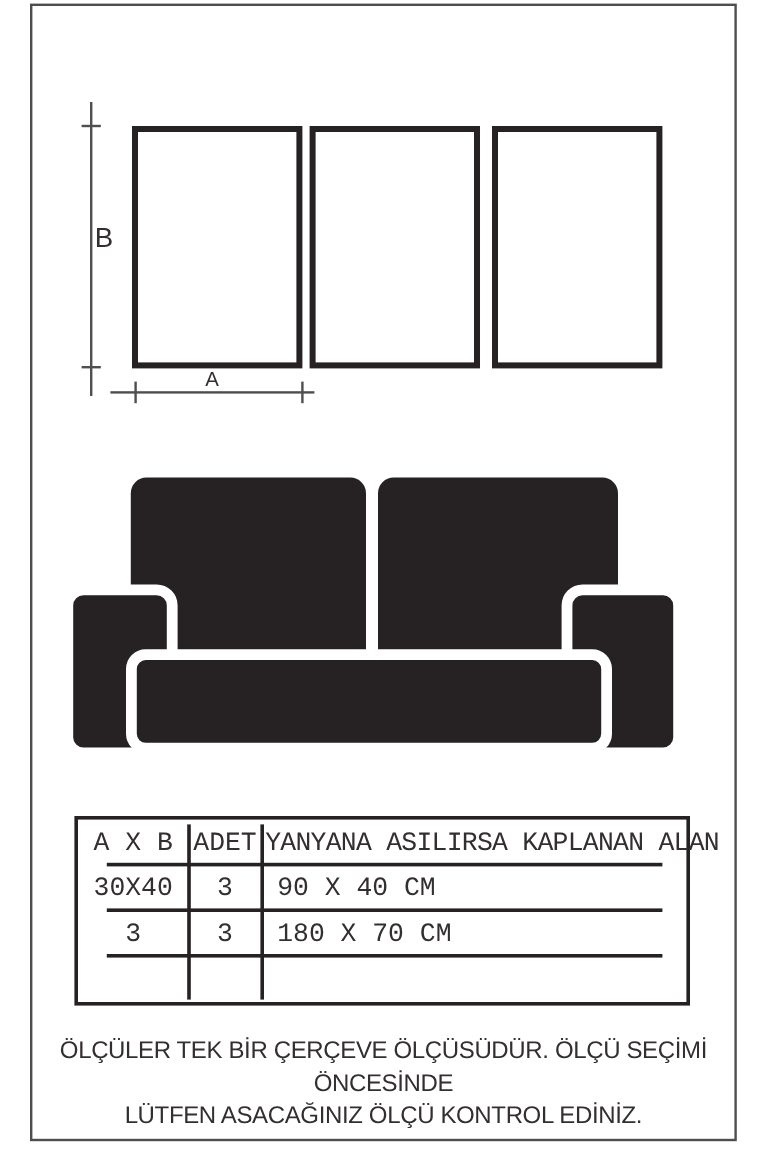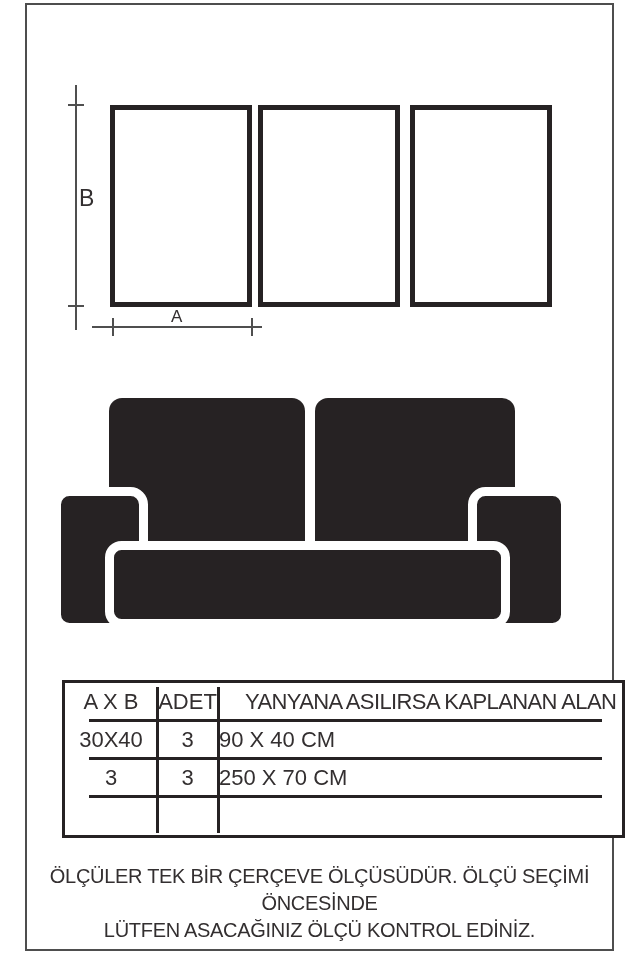--- a/index.html
+++ b/index.html
@@ -35,29 +35,29 @@
   .dim-a-tick.left{left:112px;}
   .dim-a-tick.right{left:251px;}
   .dim-label{position:absolute;color:var(--text);}
   .label-b{left:79px;top:185px;font-size:23px;}
   .label-a{left:171px;top:307px;font-size:17px;}
 
   
   .sofa{position:absolute;left:52px;top:397px;width:518px;height:236px;color:var(--ink);}
 
   
-  .size-table{position:absolute;left:62px;top:680px;width:563px;height:158px;
-    border:3px solid var(--ink);background:#fff;}
+  .size-table{position:absolute;left:62px;top:680px;width:513px;height:158px;
+    border:3px solid var(--ink);background:#fff;font-family:Liberation Mono, monospace;}
   .tbl-grid{position:absolute;inset:0;display:grid;
     grid-template-columns:92px 61px 1fr;grid-template-rows:repeat(4,38px);}
   .cell{display:flex;align-items:center;font-size:22px;color:var(--text);
     white-space:nowrap;}
   .cell.center{justify-content:center;}
-  .cell.left{padding-left:1px;}
-  .cell.hdr-wide{letter-spacing:-0.6px;padding-left:27px;}
+  .cell.left{padding-left:13px;}
+  .cell.hdr-wide{letter-spacing:-0.6px;padding-left:3px;}
   .vline{position:absolute;top:4px;height:146px;width:3px;background:var(--ink);}
   .vline-1{left:91px;}
   .vline-2{left:152px;}
   .hline{position:absolute;left:24px;right:20px;height:3px;background:var(--ink);}
   .hline-1{top:36px;}
   .hline-2{top:74px;}
   .hline-3{top:112px;}
 
   
   .footer{position:absolute;left:25px;top:863px;width:589px;text-align:center;
@@ -100,21 +100,21 @@
       <div class="cell center">ADET</div>
       <div class="cell left hdr-wide">YANYANA ASILIRSA KAPLANAN ALAN</div>
 
       <div class="cell center">30X40</div>
       <div class="cell center">3</div>
       <div class="cell left">90 X 40 CM</div>
 
       <div class="cell center">3</div>
 
       <div class="cell center">3</div>
-      <div class="cell left">250 X 70 CM</div>
+      <div class="cell left">180 X 70 CM</div>
     </div>
 
     <div class="vline vline-1"></div>
     <div class="vline vline-2"></div>
     <div class="hline hline-1"></div>
     <div class="hline hline-2"></div>
     <div class="hline hline-3"></div>
   </div>
 
   <div class="footer">

